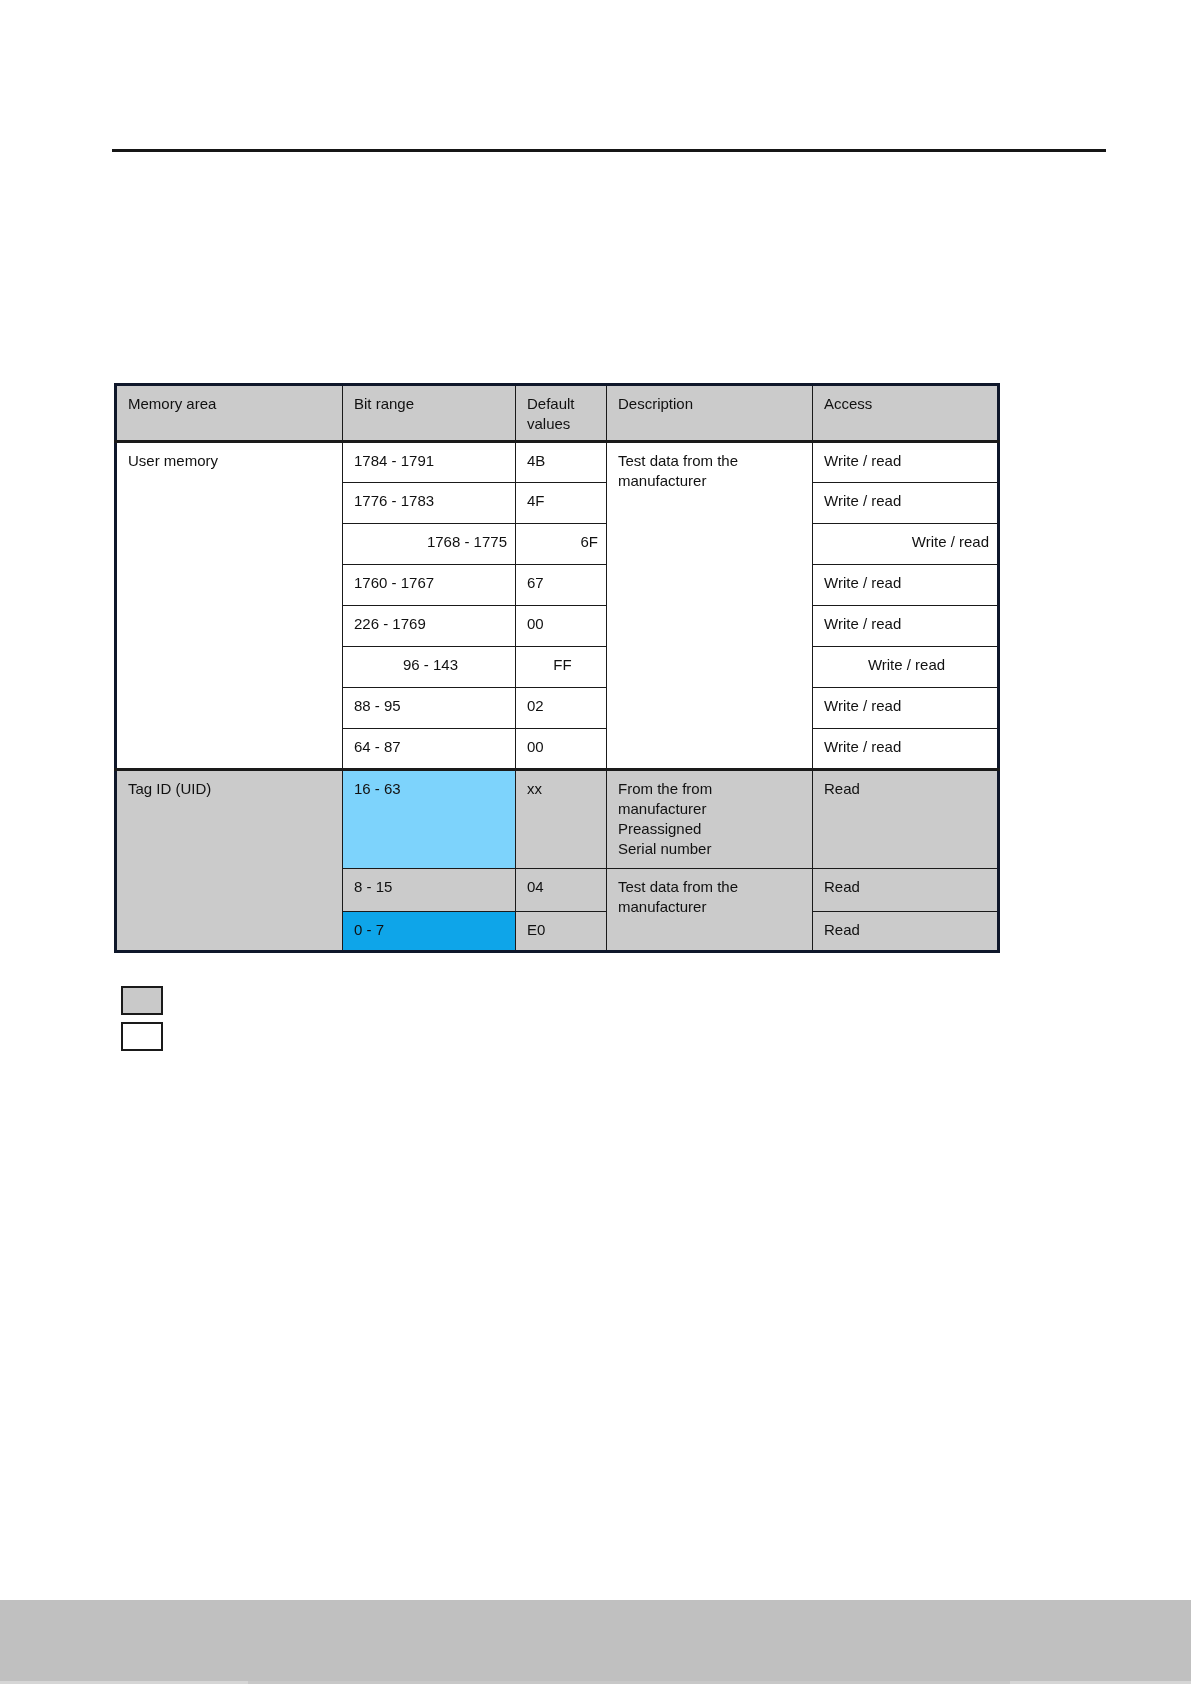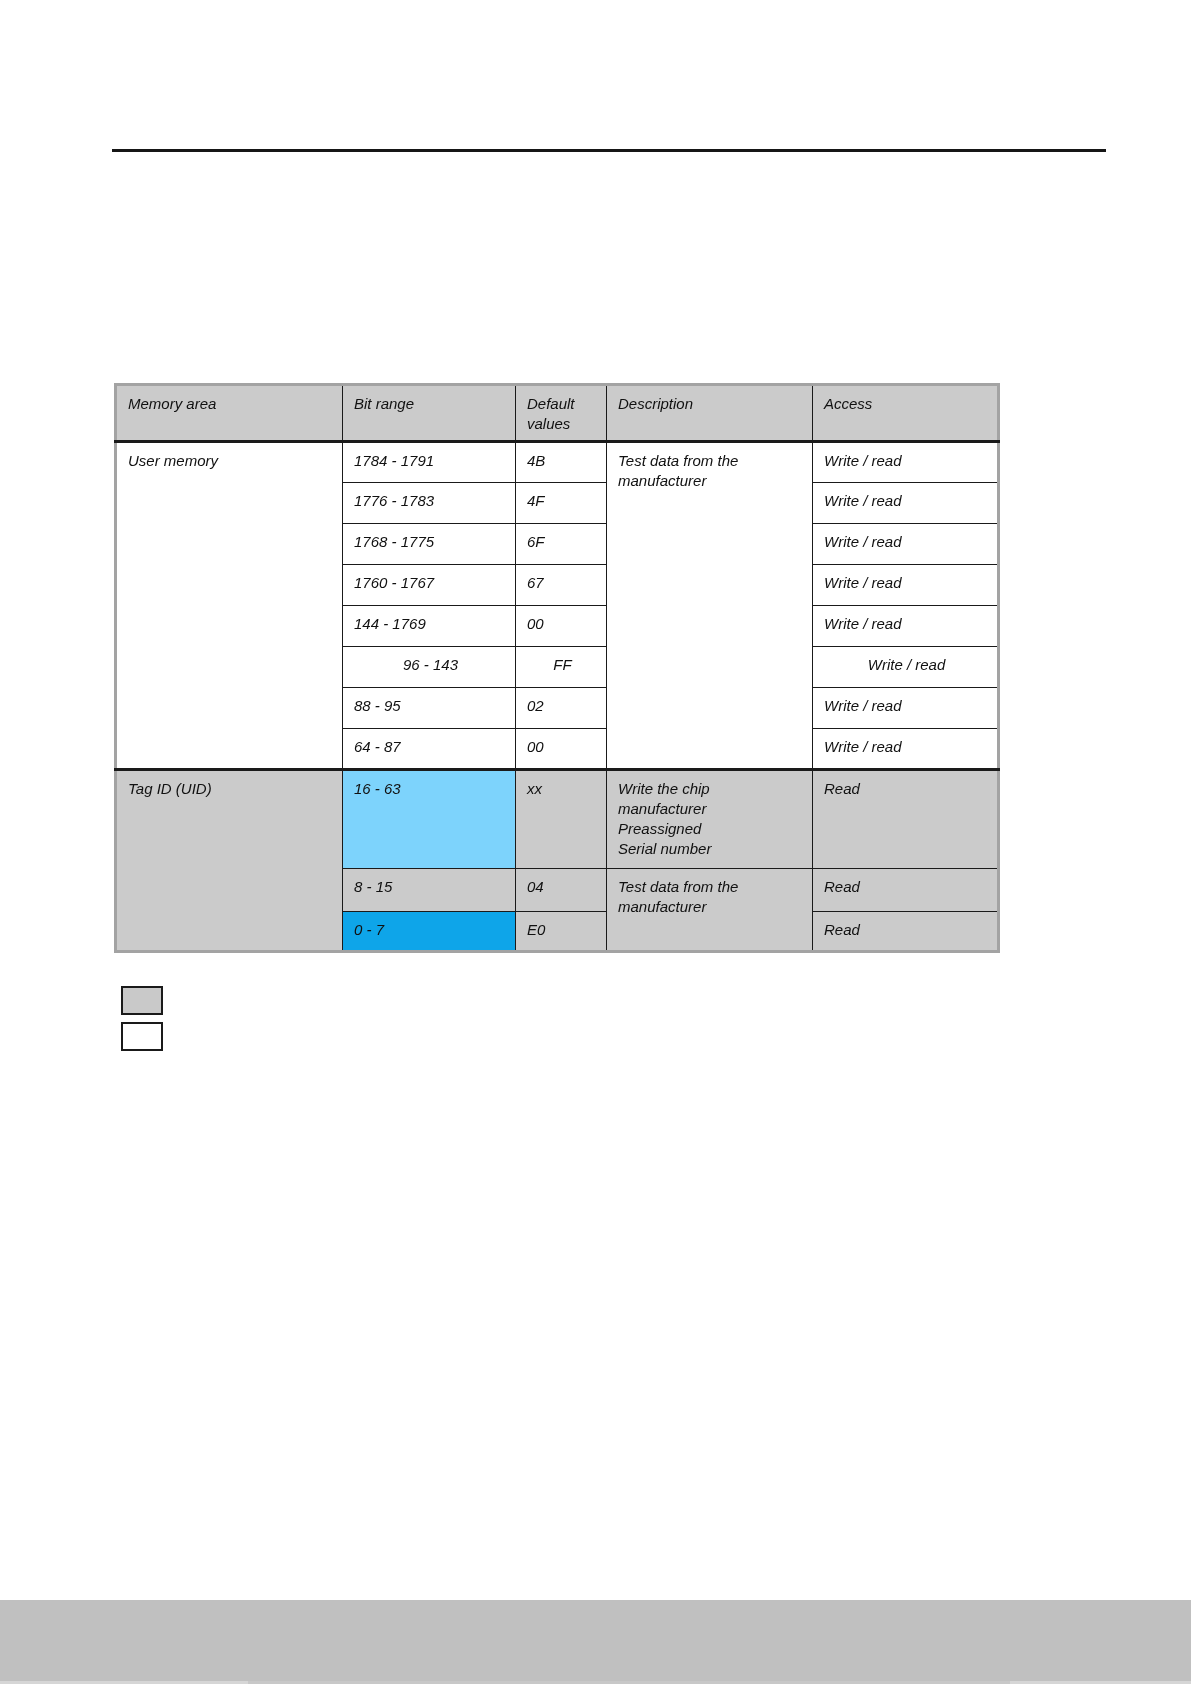--- a/index.html
+++ b/index.html
@@ -25,22 +25,21 @@
   }
   .table-wrap {
     position: absolute;
     left: 114px;
     top: 383px;
   }
   table.doc-table {
     border-collapse: collapse;
     table-layout: fixed;
     width: 883px;
-    border: 3px solid #a3a3a3;
-    font-style: italic;
+    border: 3px solid #0f172a;
   }
   table.doc-table td {
     border: 1.5px solid #1a1a1a;
     vertical-align: top;
     padding: 8px 8px 4px 11px;
     font-size: 15px;
     line-height: 20px;
     background: #ffffff;
     box-sizing: border-box;
     overflow: hidden;
@@ -112,32 +111,32 @@
           <td>1784 - 1791</td>
           <td>4B</td>
           <td rowspan="8">Test data from the manufacturer</td>
           <td>Write / read</td>
         </tr>
         <tr style="height: 41px;">
           <td>1776 - 1783</td>
           <td>4F</td>
           <td>Write / read</td>
         </tr>
-        <tr style="height: 41px;">
+        <tr style="height: 41px; text-align: right;">
           <td>1768 - 1775</td>
           <td>6F</td>
           <td>Write / read</td>
         </tr>
         <tr style="height: 41px;">
           <td>1760 - 1767</td>
           <td>67</td>
           <td>Write / read</td>
         </tr>
         <tr style="height: 41px;">
-          <td>144 - 1769</td>
+          <td>226 - 1769</td>
           <td>00</td>
           <td>Write / read</td>
         </tr>
         <tr style="height: 41px; text-align: center;">
           <td>96 - 143</td>
           <td>FF</td>
           <td>Write / read</td>
         </tr>
         <tr style="height: 41px;">
           <td>88 - 95</td>
@@ -147,21 +146,21 @@
         <tr style="height: 41px;">
           <td>64 - 87</td>
           <td>00</td>
           <td>Write / read</td>
         </tr>
         <tr class="section-start" style="height: 99px;">
           <td rowspan="3" class="shaded" style="background: rgb(203, 203, 203);">Tag ID (UID)</td>
           <td class="shaded" style="background: #7dd3fc;">16 - 63</td>
           <td class="shaded" style="background: rgb(203, 203, 203);">xx</td>
           <td class="shaded" style="background: rgb(203, 203, 203);">
-            <div>Write the chip</div>
+            <div>From the from</div>
             <div>manufacturer</div>
             <div>Preassigned</div>
             <div>Serial number</div>
           </td>
           <td class="shaded" style="background: rgb(203, 203, 203);">Read</td>
         </tr>
         <tr style="height: 43px;">
           <td class="shaded" style="background: rgb(203, 203, 203);">8 - 15</td>
           <td class="shaded" style="background: rgb(203, 203, 203);">04</td>
           <td rowspan="2" class="shaded" style="background: rgb(203, 203, 203);">Test data from the manufacturer</td>

